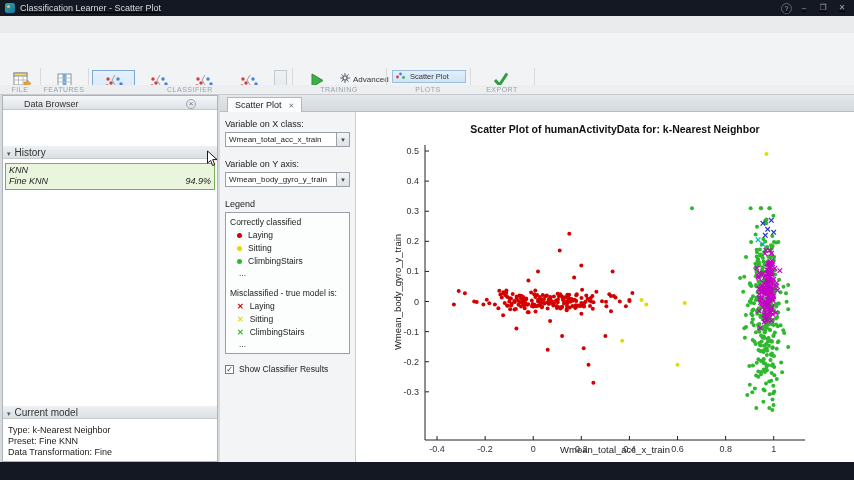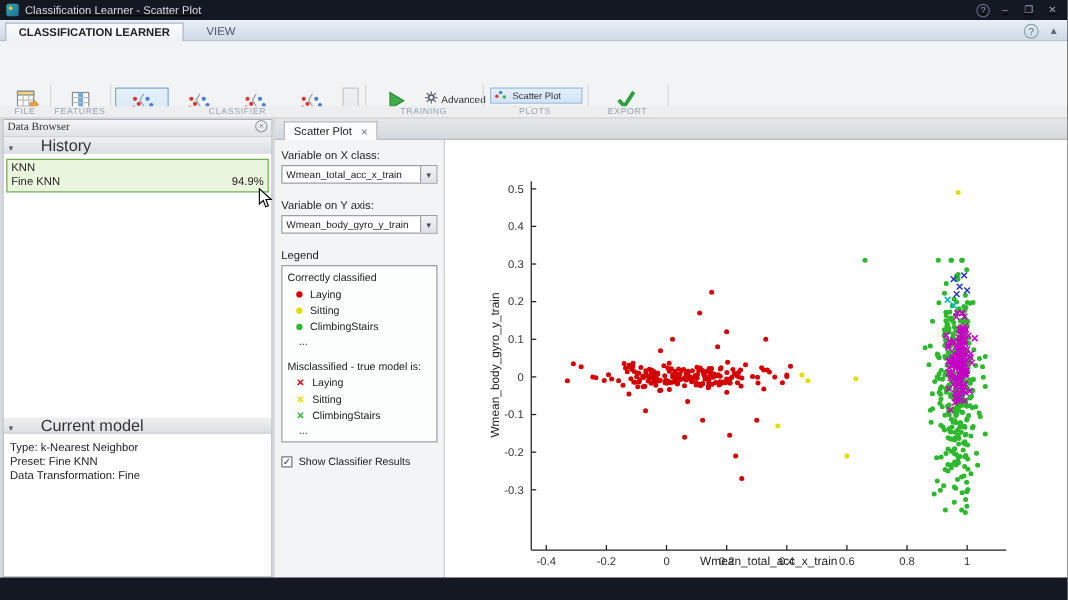--- a/index.html
+++ b/index.html
@@ -36,27 +36,27 @@
   .smallbtn{position:absolute;display:flex;align-items:center;gap:3px;font-size:8px;color:#333;padding:1px 3px;}
   .plotrow{position:absolute;left:392px;width:74px;height:13px;display:flex;align-items:center;gap:4px;font-size:7.5px;color:#333;padding:0 2px;border:1px solid transparent;}
   .plotrow.active{background:linear-gradient(#e4f0fb,#cfe3f6);border:1px solid #9cbede;}
 
   
   .main-bg{position:absolute;left:0;top:95px;width:854px;height:367px;background:#d7dbde;}
   .statusbar{position:absolute;left:0;top:462px;width:854px;height:18px;background:#141822;}
 
   
   .databrowser{position:absolute;left:2px;top:95px;width:216px;height:367px;background:#fff;border:1px solid #aeb4ba;}
-  .db-header{height:14px;background:linear-gradient(#f4f6f8,#dfe3e7);border-bottom:1px solid #c3c8cd;font-size:9px;color:#333;display:flex;align-items:flex-start;padding:0 3px;font-family:Liberation Serif, serif;}
+  .db-header{height:14px;background:linear-gradient(#f4f6f8,#dfe3e7);border-bottom:1px solid #c3c8cd;font-size:9px;color:#333;display:flex;align-items:flex-end;padding:0 21px;}
   .db-header .flex1{flex:1;}
   .panel-menu{font-size:8px;color:#667;border:1px solid #9aa4ad;border-radius:50%;width:10px;height:10px;line-height:8px;text-align:center;}
-  .db-section{height:13px;background:linear-gradient(#eef1f3,#dbe0e4);border-bottom:1px solid #c6cacd;font-size:13px;color:#333;display:flex;align-items:center;gap:22px;padding:0 4px;}
+  .db-section{height:13px;background:linear-gradient(#eef1f3,#dbe0e4);border-bottom:1px solid #c6cacd;font-size:10px;color:#333;display:flex;align-items:center;gap:4px;padding:0 4px;margin-top:36px;}
   .tri::before{content:"\25BE";font-size:7px;color:#556;}
   .db-list{height:211px;background:#fff;overflow:hidden;}
-  .hist-item{margin:4px 2px 0 2px;border:1px solid #73b054;background:#eaf5de;padding:1px 3px 2px 3px;font-size:9px;color:#222;line-height:11px;}
+  .hist-item{margin:4px 2px 0 2px;border:1px solid #73b054;background:#eaf5de;padding:1px 3px 2px 3px;font-size:9px;color:#222;line-height:11px;font-style:italic;}
   .hist-line2{display:flex;}
   .hist-line2 .flex1{flex:1;}
   .cm-text{padding:6px 5px;font-size:9px;line-height:11px;color:#222;}
 
   
   .doc{position:absolute;left:220px;top:95px;width:634px;height:367px;}
   .doc-tabbar{position:absolute;left:0;top:0;width:634px;height:17px;background:linear-gradient(#e4e8eb,#d4d9dd);border-bottom:1px solid #b9bfc4;}
   .doc-tab{position:absolute;left:7px;top:2px;height:15px;background:#fbfcfd;border:1px solid #b2b8bd;border-bottom:none;display:flex;align-items:center;gap:7px;padding:0 7px;font-size:9px;color:#222;}
   .close-x::before{content:"\2715";font-size:7px;color:#777;}
   .doc-content{position:absolute;left:0;top:17px;width:634px;height:350px;background:#fff;display:flex;}
@@ -99,28 +99,20 @@
   <div class="titlebar">
     <div class="app-icon"></div>
     <span class="tb-title">Classification Learner - Scatter Plot</span>
     <span class="tb-spacer"></span>
     <span class="tb-btn help">?</span>
     <span class="tb-btn">–</span>
     <span class="tb-btn">❐</span>
     <span class="tb-btn">✕</span>
   </div>
 
-  <div class="ribbon-tabs">
-    <div class="rtab active">CLASSIFICATION LEARNER</div>
-    <div class="rtab">VIEW</div>
-    <div class="rtabs-right">
-      <span class="ricon circ">?</span>
-      <span class="ricon">▲</span>
-    </div>
-  </div>
 
   <div class="ribbon-body">
 
     <div class="rbtn" style="left:3px;top:36px;width:37px;height:46px;">
       <span>
         <svg width="18" height="16" viewBox="0 0 18 16">
             <rect x="1" y="1" width="13" height="12" fill="#fff" stroke="#8a8f94"></rect>
             <rect x="1" y="1" width="13" height="3" fill="#f5d76e" stroke="#8a8f94"></rect>
             <path d="M1 8h13M5.5 4v9M10 4v9" stroke="#b8bdc2" fill="none"></path>
             <path d="M11 10h3v-2l4 3.5-4 3.5v-2h-3z" fill="#e8a33d" stroke="#b07820" stroke-width="0.5"></path>
@@ -359,20 +351,21 @@
           </div>
           <div class="lg-ellipsis">...</div>
         </div>
         <div class="chk-row">
           <span class="chk">✓</span>
           <span>Show Classifier Results</span>
         </div>
       </div>
 
       <div class="chart">
+        <div class="chart-title">Scatter Plot of humanActivityData for: k-Nearest Neighbor</div>
         <div class="chart-ylabel">Wmean_body_gyro_y_train</div>
         <div class="chart-xlabel">Wmean_total_acc_x_train</div>
         <svg id="chart-svg" width="498" height="350">
             <line x1="69" y1="33" x2="69" y2="328" stroke="#222" stroke-width="1"></line>
             <line x1="69" y1="328" x2="449" y2="328" stroke="#222" stroke-width="1"></line>
             <line x1="81.0253164556962" y1="328" x2="81.0253164556962" y2="324" stroke="#222"></line>
             <text x="81.0253164556962" y="340" text-anchor="middle">-0.4</text>
             <line x1="129.126582278481" y1="328" x2="129.126582278481" y2="324" stroke="#222"></line>
             <text x="129.126582278481" y="340" text-anchor="middle">-0.2</text>
             <line x1="177.22784810126583" y1="328" x2="177.22784810126583" y2="324" stroke="#222"></line>

